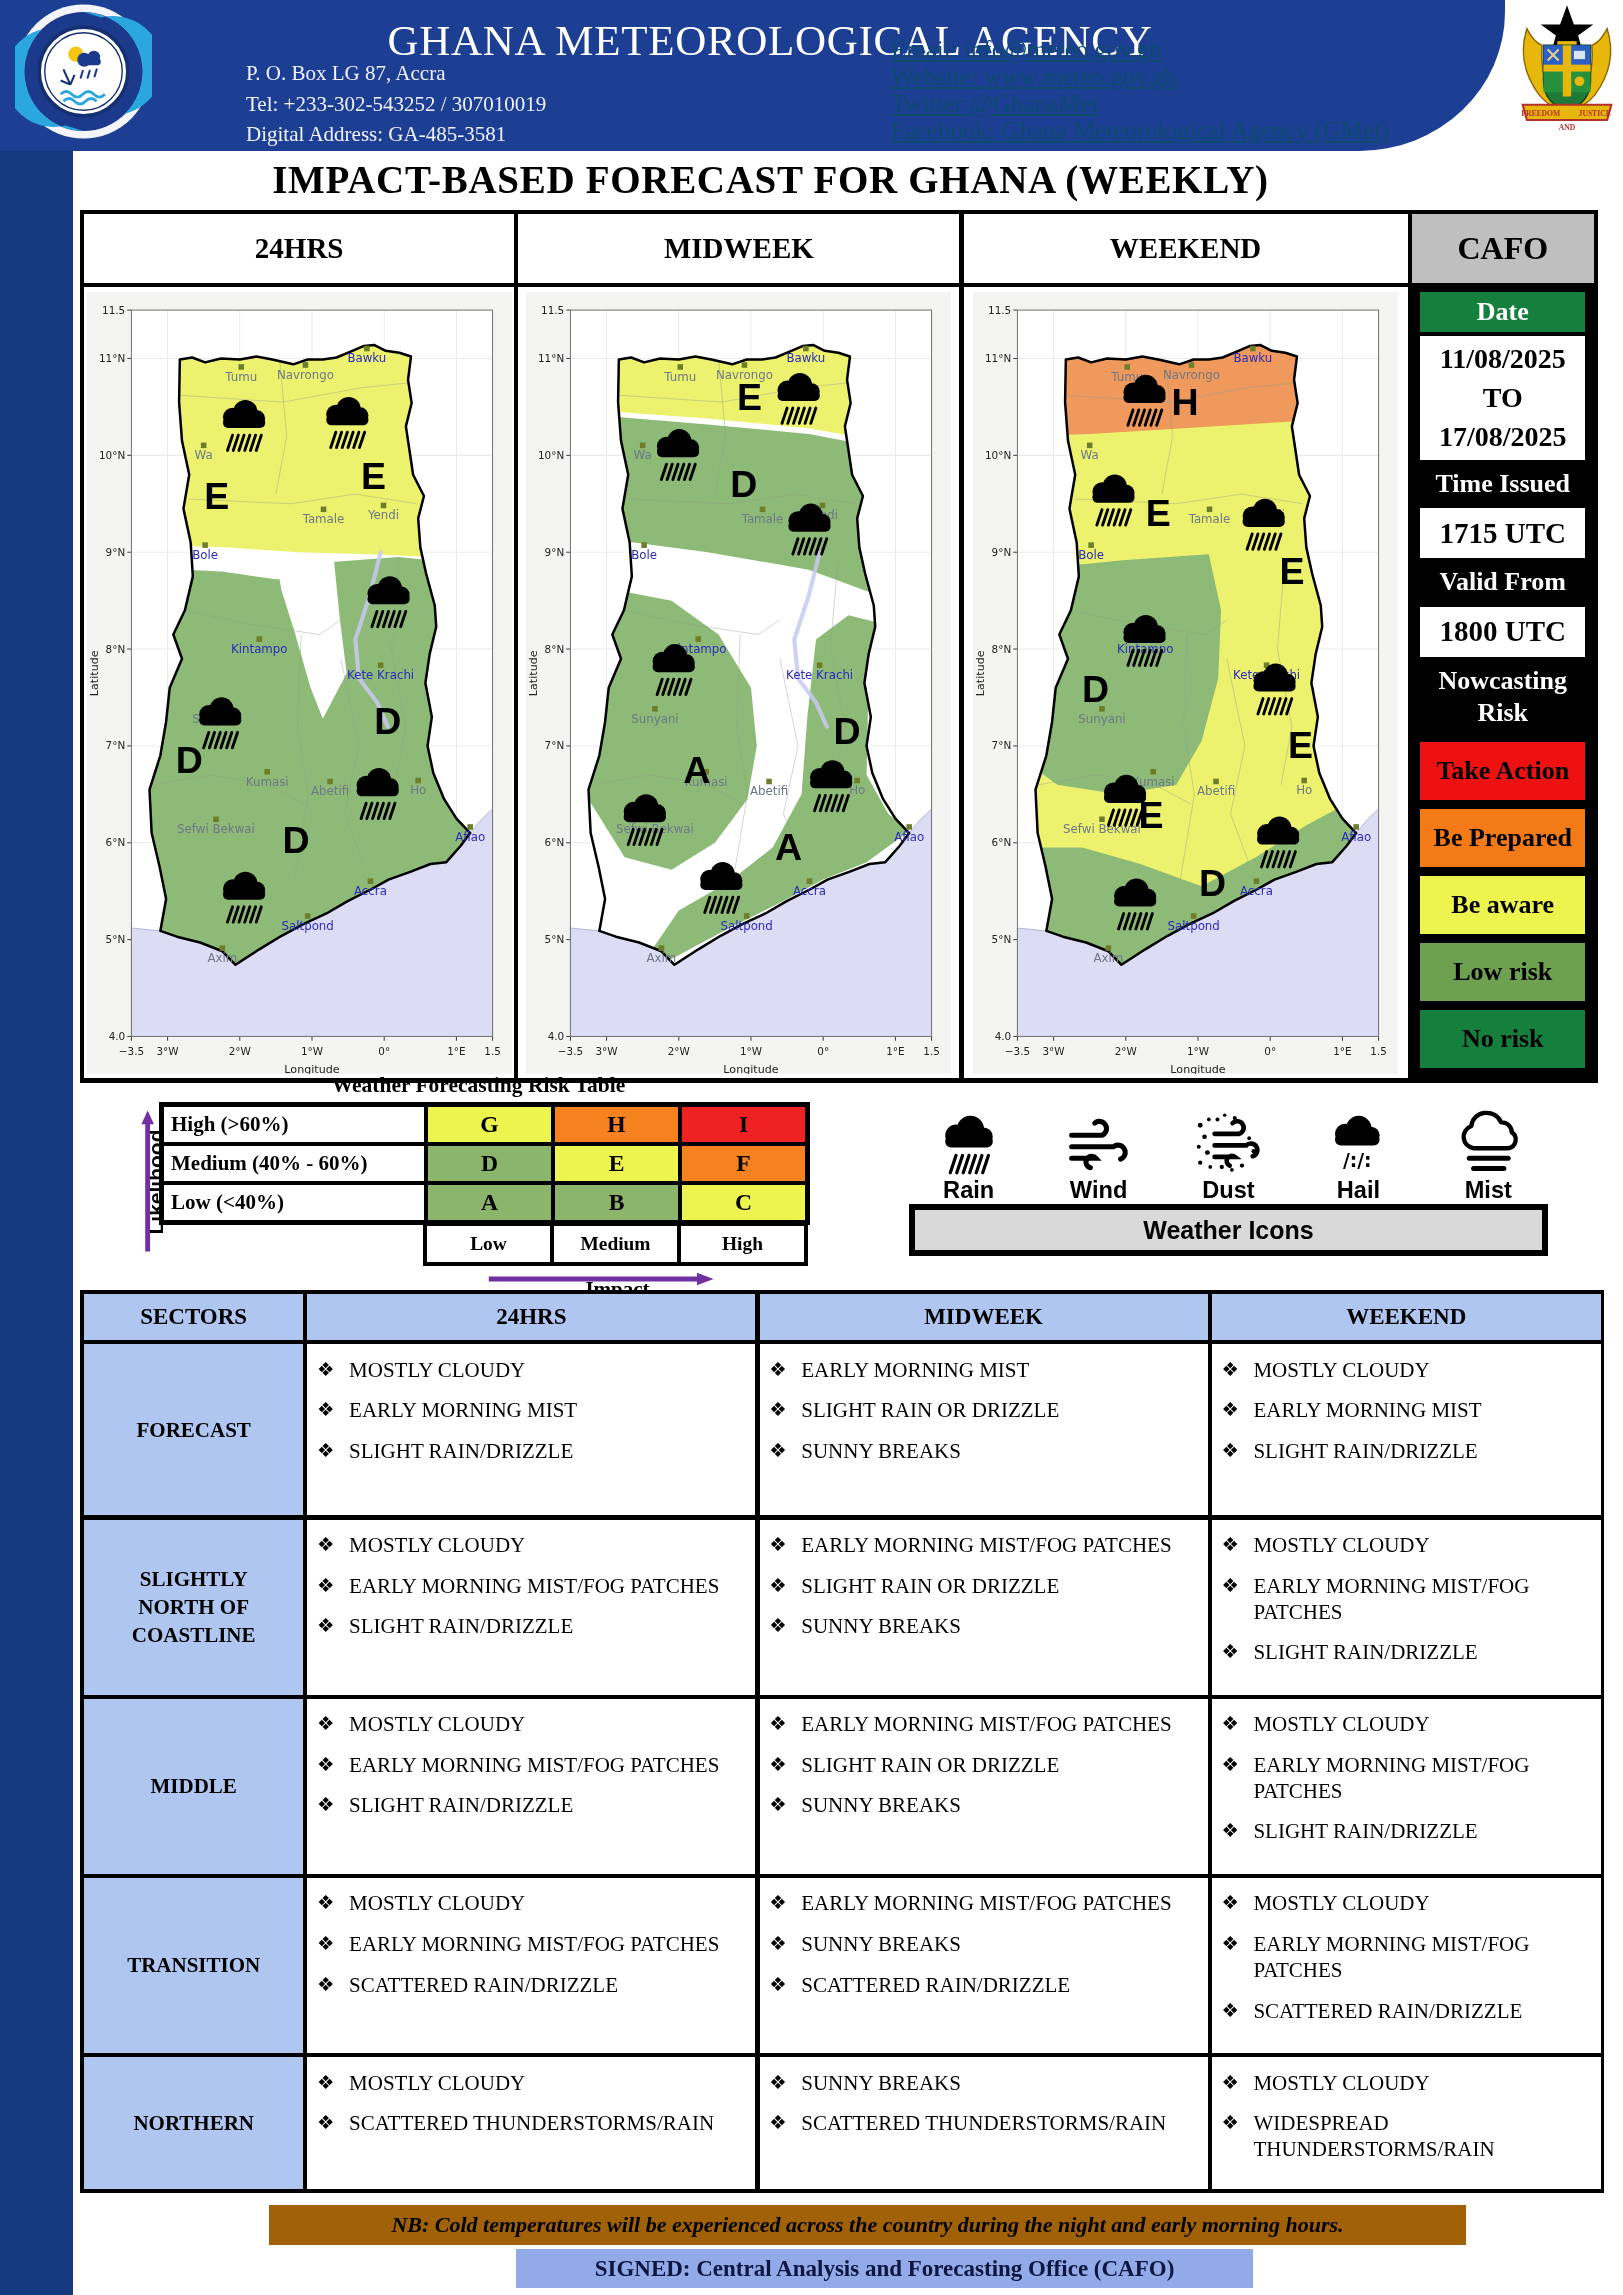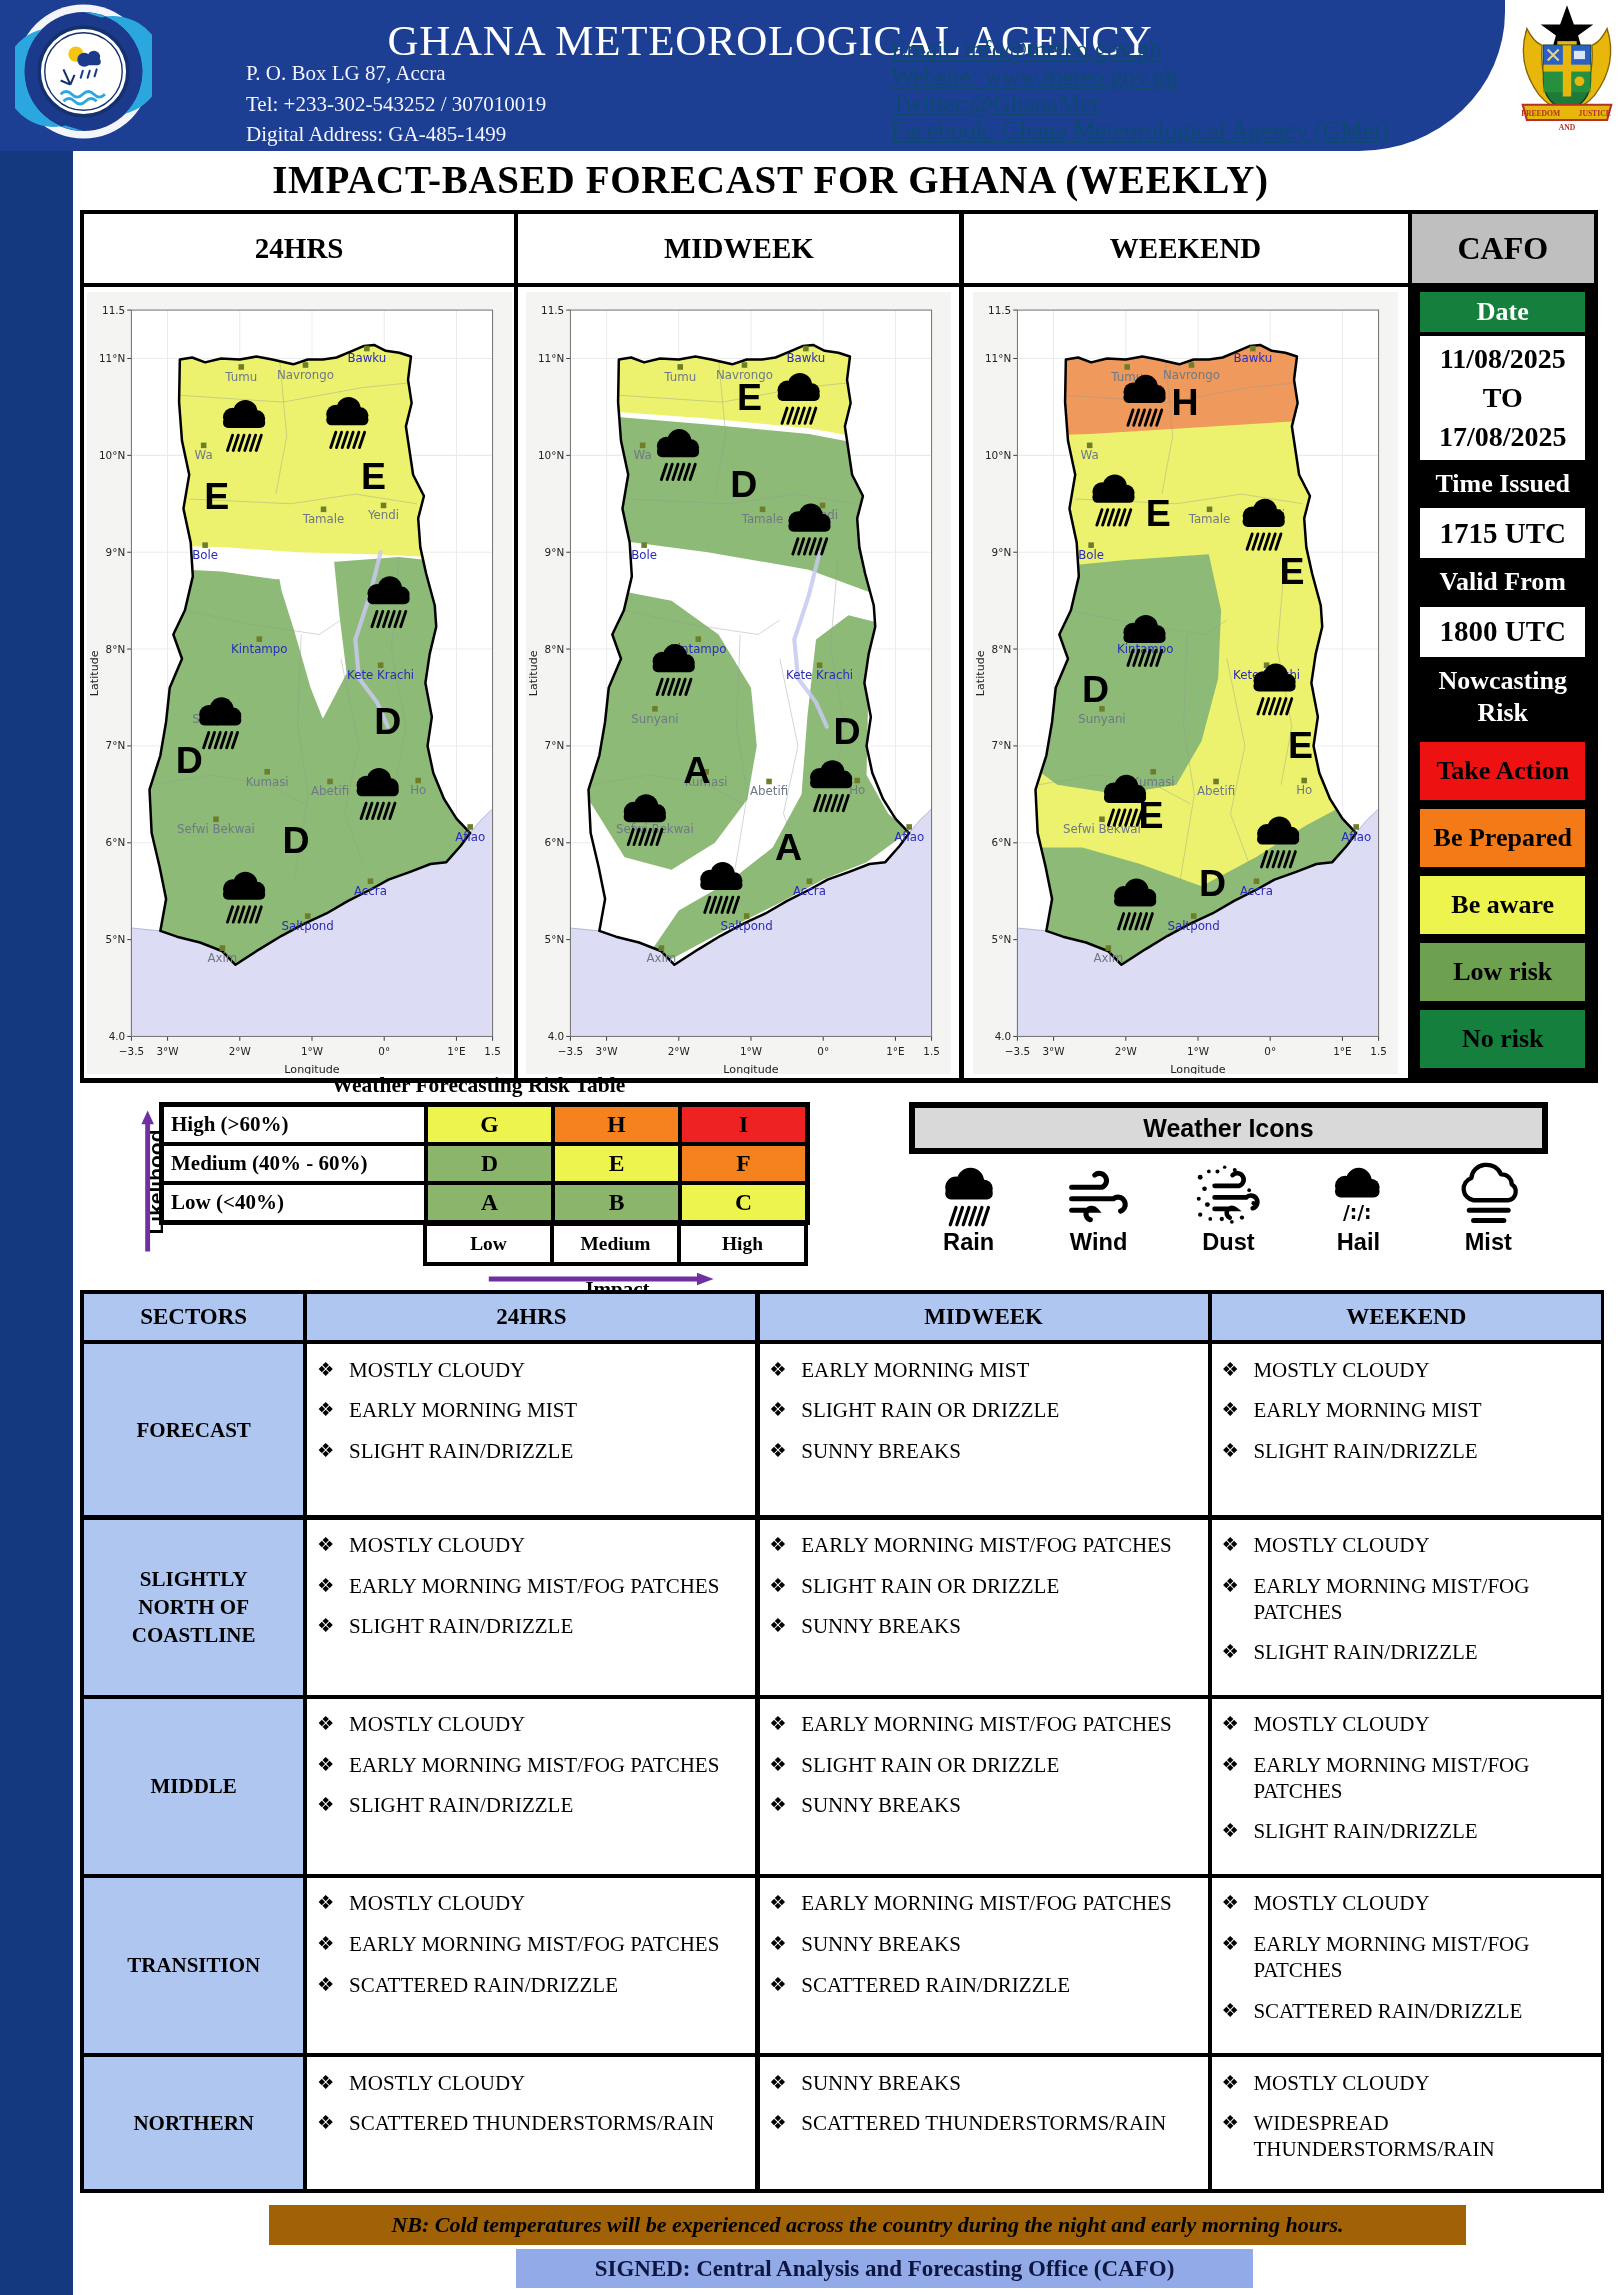--- a/index.html
+++ b/index.html
@@ -179,21 +179,21 @@
     <g stroke="#2ba7e0" stroke-width="4" fill="none">
       <path d="M66 132 q8 -8 16 0 t16 0 t16 0 t16 0"></path>
       <path d="M70 142 q8 -8 16 0 t16 0 t16 0"></path>
     </g>
   </svg>
 
   <div id="agency-title">GHANA METEOROLOGICAL AGENCY</div>
   <div id="addr-block">
     <div>P. O. Box  LG 87, Accra</div>
     <div>Tel: +233-302-543252 / 307010019</div>
-    <div>Digital Address: GA-485-1499</div>
+    <div>Digital Address: GA-485-3581</div>
   </div>
   <div id="contact-block">
     <div>Email: info@meteo.gov.gh</div>
     <div>Website: www.meteo.gov.gh</div>
     <div>Twitter:@GhanaMet</div>
     <div>Facebook: Ghana Meteorological Agency (GMet)</div>
   </div>
 
   <svg id="coat-of-arms" width="108" height="137" viewBox="0 0 156 198">
     <polygon points="78,6 88,34 116,34 94,50 102,78 78,60 54,78 62,50 40,34 68,34" fill="#000"></polygon>
@@ -675,21 +675,20 @@
         <div class="imp-cell">High</div>
       </div>
     <svg id="impact-arrow" width="229" height="14" viewBox="0 0 330 20">
       <line x1="4" y1="10" x2="305" y2="10" stroke="#7030a0" stroke-width="7"></line>
       <polygon points="328,10 304,1 304,19" fill="#7030a0"></polygon>
     </svg>
     <div id="impact-label">Impact</div>
   </div>
 
   <div id="wicons">
-    <div id="wicons-titlebar">Weather Icons</div>
     <div id="wicons-row">
         <div class="wicon-item">
           <svg width="72" height="67" viewBox="0 0 100 92">
             <use href="#sym-rain"></use>
           </svg>
           <div class="lbl">Rain</div>
         </div>
         <div class="wicon-item">
           <svg width="72" height="67" viewBox="0 0 100 92">
             <use href="#sym-wind"></use>
@@ -708,20 +707,21 @@
           </svg>
           <div class="lbl">Hail</div>
         </div>
         <div class="wicon-item">
           <svg width="72" height="67" viewBox="0 0 100 92">
             <use href="#sym-mist"></use>
           </svg>
           <div class="lbl">Mist</div>
         </div>
       </div>
+    <div id="wicons-titlebar">Weather Icons</div>
   </div>
 
   <div id="sectors-table">
       <div class="st-head">SECTORS</div>
       <div class="st-head">24HRS</div>
       <div class="st-head">MIDWEEK</div>
       <div class="st-head">WEEKEND</div>
       <div class="st-sector">
         <span>FORECAST</span>
       </div>

